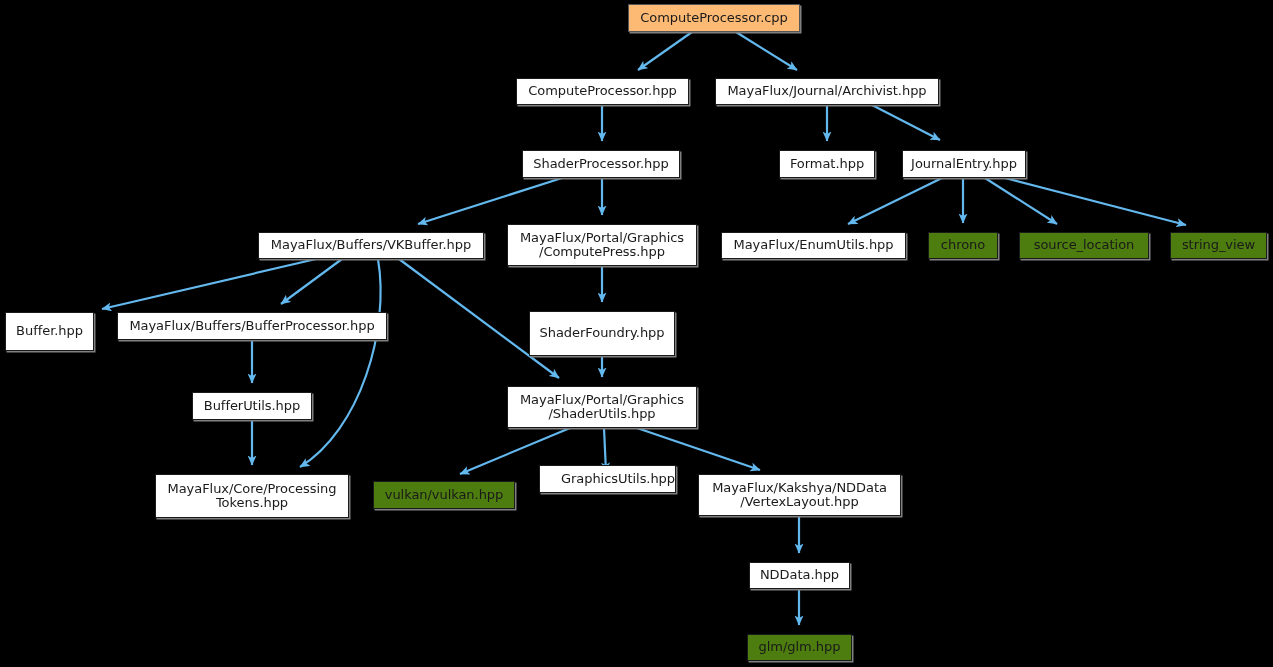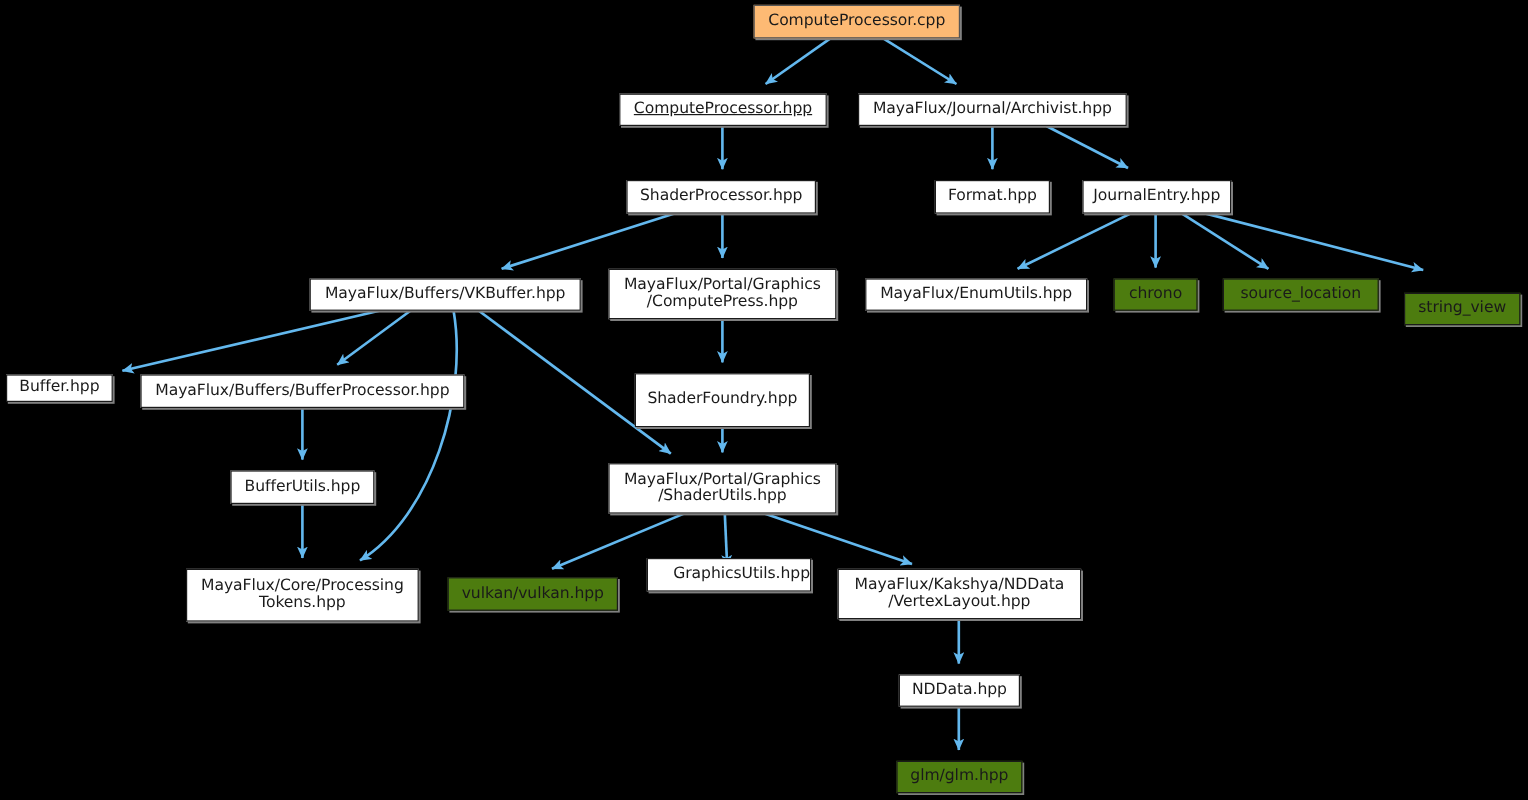--- a/index.html
+++ b/index.html
@@ -77,33 +77,33 @@
         <path d="M 570,428 L 460,474" fill="none" stroke="#63b8ee" stroke-width="2.2" marker-end="url(#ah)"></path>
         <path d="M 604,428 L 606,472" fill="none" stroke="#63b8ee" stroke-width="2.2" marker-end="url(#ah)"></path>
         <path d="M 637,428 L 760,470" fill="none" stroke="#63b8ee" stroke-width="2.2" marker-end="url(#ah)"></path>
         <path d="M 799,516 L 799,553" fill="none" stroke="#63b8ee" stroke-width="2.2" marker-end="url(#ah)"></path>
         <path d="M 799,589 L 799,625" fill="none" stroke="#63b8ee" stroke-width="2.2" marker-end="url(#ah)"></path>
       </g>
   </svg>
 
   <div id="nodes">
       <div class="node root" style="left: 628px; top: 4px; width: 172px; height: 28px;">ComputeProcessor.cpp</div>
-      <div class="node local" style="left: 516px; top: 78px; width: 173px; height: 27px; text-decoration: underline;">ComputeProcessor.hpp</div>
+      <div class="node local" style="left: 516px; top: 78px; width: 173px; height: 27px;">ComputeProcessor.hpp</div>
       <div class="node local" style="left: 715px; top: 78px; width: 224px; height: 27px;">MayaFlux/Journal/Archivist.hpp</div>
       <div class="node local" style="left: 522px; top: 150px; width: 158px; height: 28px;">ShaderProcessor.hpp</div>
       <div class="node local" style="left: 779px; top: 150px; width: 96px; height: 28px;">Format.hpp</div>
       <div class="node local" style="left: 902px; top: 150px; width: 124px; height: 28px;">JournalEntry.hpp</div>
       <div class="node local" style="left: 258px; top: 232px; width: 226px; height: 27px;">MayaFlux/Buffers/VKBuffer.hpp</div>
       <div class="node local" style="left: 507px; top: 224px; width: 190px; height: 42px;">MayaFlux/Portal/Graphics
 /ComputePress.hpp</div>
       <div class="node local" style="left: 721px; top: 232px; width: 185px; height: 27px;">MayaFlux/EnumUtils.hpp</div>
       <div class="node system" style="left: 928px; top: 232px; width: 70px; height: 27px;">chrono</div>
       <div class="node system" style="left: 1019px; top: 232px; width: 130px; height: 27px;">source_location</div>
-      <div class="node system" style="left: 1170px; top: 244px; width: 97px; height: 27px;">string_view</div>
-      <div class="node local" style="left: 5px; top: 312px; width: 89px; height: 23px;">Buffer.hpp</div>
+      <div class="node system" style="left: 1170px; top: 232px; width: 97px; height: 27px;">string_view</div>
+      <div class="node local" style="left: 5px; top: 312px; width: 89px; height: 39px;">Buffer.hpp</div>
       <div class="node local" style="left: 117px; top: 312px; width: 270px; height: 28px;">MayaFlux/Buffers/BufferProcessor.hpp</div>
       <div class="node local" style="left: 529px; top: 311px; width: 146px; height: 45px;">ShaderFoundry.hpp</div>
       <div class="node local" style="left: 192px; top: 392px; width: 120px; height: 28px;">BufferUtils.hpp</div>
       <div class="node local" style="left: 507px; top: 386px; width: 190px; height: 42px;">MayaFlux/Portal/Graphics
 /ShaderUtils.hpp</div>
       <div class="node local" style="left: 155px; top: 474px; width: 194px; height: 44px;">MayaFlux/Core/Processing
 Tokens.hpp</div>
       <div class="node system" style="left: 373px; top: 481px; width: 142px; height: 28px;">vulkan/vulkan.hpp</div>
       <div class="node local" style="left: 539px; top: 465px; width: 137px; height: 28px; padding-left: 21px;">GraphicsUtils.hpp</div>
       <div class="node local" style="left: 698px; top: 474px; width: 203px; height: 42px;">MayaFlux/Kakshya/NDData

